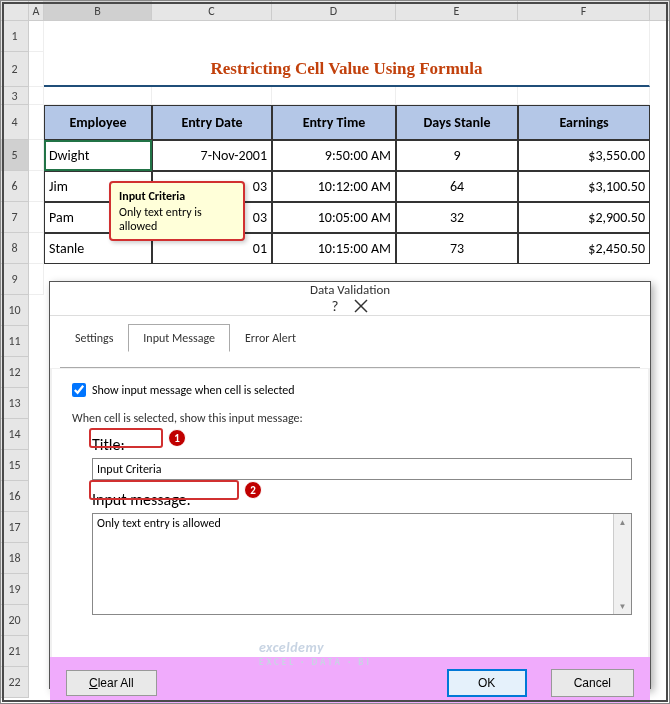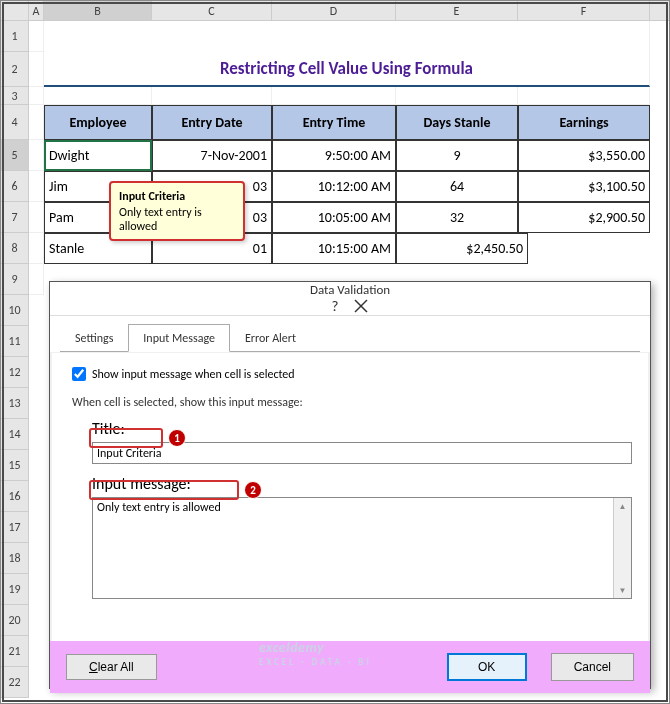--- a/index.html
+++ b/index.html
@@ -13,41 +13,41 @@
 .colA { width: 15px; } .colB { width: 108px; } .colC { width: 120px; } .colD { width: 124px; } .colE { width: 122px; } .colF { width: 132px; }
 
 .rows { display: flex; flex-direction: column; }
 .row { display: flex; height: 31px; }
 .row.tall { height: 35px; }
 .rowh { width: 28px; background: #e6e6e6; border-right: 1px solid #ccc; border-bottom: 1px solid #ccc; text-align: center; line-height: 31px; font-size: 12px; color: #444; }
 .rowh.active { background: #d0d0d0; }
 .cell { border-right: 1px solid #eee; border-bottom: 1px solid #eee; padding: 0 4px; display: flex; align-items: center; font-size: 14px; background: #fff; }
 .cA { width: 15px; } .cB { width: 108px; } .cC { width: 120px; } .cD { width: 124px; } .cE { width: 122px; } .cF { width: 132px; }
 
-.title-cell { background: #fff; font-weight: bold; font-size: 17px; color: #4c1d95; justify-content: center; border-bottom: 2.5px solid #1f4e79; }
+.title-cell { background: #fff; font-weight: bold; font-size: 17px; color: #c2410c; justify-content: center; border-bottom: 2.5px solid #1f4e79; font-family: Liberation Serif, serif; }
 .merged-title { width: 606px; }
 
 .th { background: #b4c7e7; font-weight: bold; justify-content: center; border: 1px solid #333; font-size: 14px; }
 .td { border: 1px solid #333; background: #fff; font-size: 14px; }
 .td.r { justify-content: flex-end; }
 .td.c { justify-content: center; }
 .selected { outline: 2px solid #217346; outline-offset: -2px; }
 
 .tooltip { position: absolute; left: 108px; top: 180px; width: 136px; background: #ffffd9; border: 2.5px solid #d13030; border-radius: 4px; padding: 6px 8px; font-size: 12px; box-shadow: 2px 2px 4px rgba(0,0,0,0.2); z-index: 5; }
 .tooltip .tt-title { font-weight: bold; margin-bottom: 2px; }
 
 .dialog { position: absolute; left: 48px; top: 280px; width: 602px; height: 408px; background: #f0f0f0; border: 1px solid #555; box-shadow: 3px 3px 8px rgba(0,0,0,0.3); z-index: 10; font-size: 12px; }
 .dlg-titlebar { display: flex; align-items: center; justify-content: space-between; height: 34px; padding: 0 10px; background: #fff; border-bottom: 1px solid #ddd; flex-direction: column; }
 .dlg-title { font-size: 13px; color: #333; }
 .dlg-ctrl { display: flex; gap: 16px; align-items: center; }
 .dlg-help { font-size: 15px; color: #333; cursor: pointer; }
 .dlg-close { width: 14px; height: 14px; cursor: pointer; }
 .dlg-close svg { width: 14px; height: 14px; }
 
-.tabs { display: flex; padding: 8px 10px 0 10px; background: #fff; }
+.tabs { display: flex; padding: 8px 10px 16px 10px; background: #fff; }
 .tab { padding: 6px 14px; border: 1px solid transparent; font-size: 12px; color: #333; cursor: pointer; background: #fff; }
 .tab.active { border: 1px solid #aaa; border-bottom-color: #fff; position: relative; z-index: 2; }
 .tabline { height: 1px; background: #aaa; margin: 0 10px; position: relative; top: -1px; z-index: 1; }
 
 .dlg-body { padding: 14px 20px 8px 20px; background: #fff; margin: 0 2px; height: 288px; }
 .chk { display: flex; align-items: center; gap: 6px; margin-bottom: 14px; }
 .chk input { width: 14px; height: 14px; }
 .lbl { margin-bottom: 6px; display: block; color: #333; }
 .sublbl { margin: 10px 0 4px 20px; font-size: 16px; }
 .txt-input { margin-left: 20px; width: 540px; height: 22px; padding: 2px 4px; border: 1px solid #888; font-size: 12px; font-family: inherit; }
@@ -140,20 +140,21 @@
       <div class="cell cD td r">10:05:00 AM</div>
       <div class="cell cE td c">32</div>
       <div class="cell cF td r">$2,900.50</div>
     </div>
     <div class="row">
         <div class="rowh">8</div>
         <div class="cell cA"></div>
       <div class="cell cB td">Stanle</div>
       <div class="cell cC td r">01</div>
       <div class="cell cD td r">10:15:00 AM</div>
+      <div class="cell cE td c">73</div>
       <div class="cell cF td r">$2,450.50</div>
     </div>
     <div class="row">
         <div class="rowh">9</div>
         <div class="cell cA"></div>
       </div>
     <div class="row">
         <div class="rowh">10</div>
       </div>
     <div class="row">

